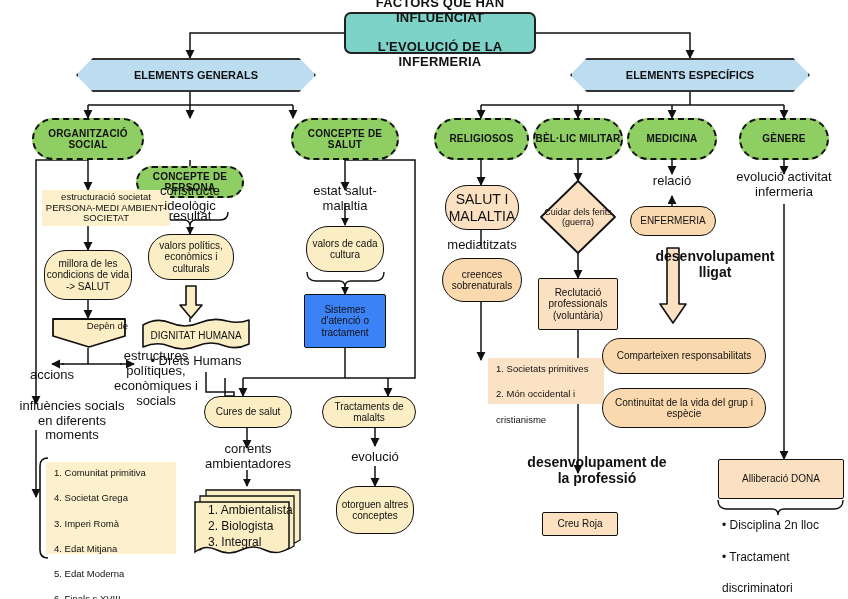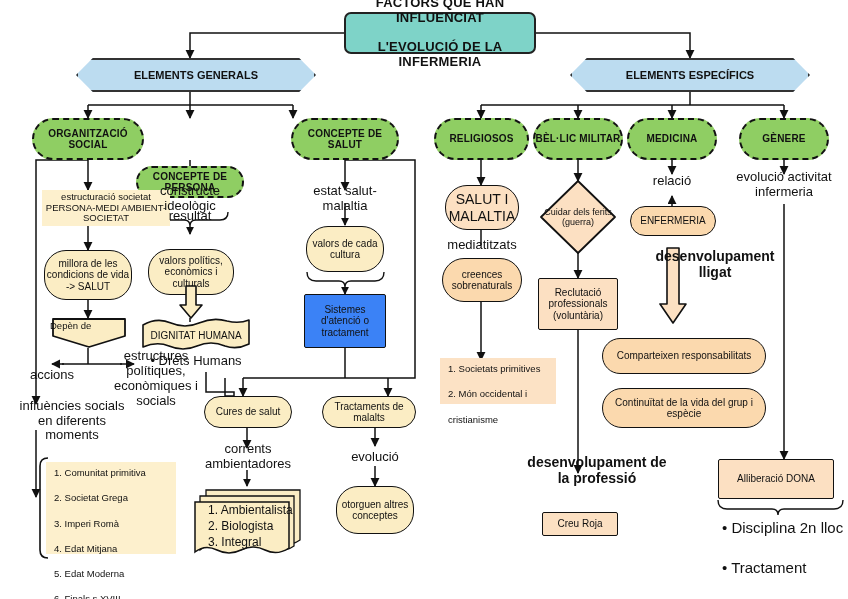--- a/index.html
+++ b/index.html
@@ -45,42 +45,42 @@
   }
   .peach-soft-round{
     background:#fce0c2;border:1.8px solid #111;border-radius:22px;
     font-size:14px;color:#111;
   }
   .peach-rect{
     background:#fce0c2;border:1.8px solid #111;border-radius:2px;
     font-size:10px;color:#111;
   }
   .peach-plain{
-    background:#fce2c5;border:none;font-size:9.5px;color:#111;
+    background:#fce2c5;border:none;font-size:9.5px;color:#111;margin-left:48px;
   }
   .plain{
     background:transparent;border:none;font-size:13px;color:#111;
   }
   .plain-bold{
     background:transparent;border:none;font-size:14px;font-weight:bold;color:#111;
   }
   .listbox{
     justify-content:flex-start;text-align:left;padding:5px 6px 5px 8px;
     align-items:flex-start;font-size:9.5px;line-height:1.33;
   }
   .bullets{
     justify-content:center;text-align:left;align-items:flex-start;
-    font-size:15px;line-height:1.32;
+    font-size:12px;line-height:1.32;
   }
   .penta-wrap{position:absolute;}
   
   .diamond-wrap{position:absolute;}
   .diamond-txt{
     position:absolute;left:0;top:0;width:100%;height:100%;
-    display:flex;align-items:center;justify-content:flex-start;text-align:center;
+    display:flex;align-items:center;justify-content:flex-end;text-align:center;
     font-size:9.5px;line-height:1.15;color:#111;
   }
   
   .banner-wrap{position:absolute;}
   .banner-txt{
     position:absolute;left:0;top:0;width:100%;height:100%;
     display:flex;align-items:center;justify-content:center;
     font-size:10px;color:#111;
   }
   
@@ -255,40 +255,40 @@
   <div class="node plain" style="left:100px;top:366px;width:112px;height:26px;">
     <span>estructures polítiques, econòmiques i socials</span>
   </div>
   <div class="node plain" style="left:12px;top:408px;width:120px;height:26px;">
     <span>influències socials en diferents moments</span>
   </div>
 
   <div class="node cream-plain listbox" style="left:46px;top:462px;width:130px;height:92px;">
     <span>
       <span>1. Comunitat primitiva</span><br>
-      <span>2. Societat Grega</span><br>
+      <span>4. Societat Grega</span><br>
       <span>3. Imperi Romà</span><br>
       <span>4. Edat Mitjana</span><br>
       <span>5. Edat Moderna</span><br>
       <span>6. Finals s.XVIII</span><br>
       <br>
       
     </span>
   </div>
   <svg style="position:absolute;left:34px;top:456px;width:16px;height:104px;" viewBox="0 0 16 104">
     <path d="M14,2 q-8,0 -8,8 L6,94 q0,8 8,8" fill="none" stroke="#111" stroke-width="1.6"></path>
   </svg>
 
   <div class="node plain" style="left:134px;top:192px;width:112px;height:14px;">
     <span>constructe ideològic</span>
   </div>
   <div class="node plain" style="left:160px;top:209px;width:60px;height:14px;">
     <span>resultat</span>
   </div>
-  <div class="node cream-round" style="left:148px;top:234px;width:86px;height:46px;margin-top:15px;">
+  <div class="node cream-round" style="left:148px;top:234px;width:86px;height:46px;">
     <span>valors polítics, econòmics i culturals</span>
   </div>
 
   <div class="fatarrow-wrap" style="left:178px;top:284px;width:26px;height:36px;">
     <svg width="26" height="36" viewBox="0 0 26 36">
       <path d="M8,2 L18,2 L18,21 L24,21 L13,34 L2,21 L8,21 Z" fill="#fbedc4" stroke="#111" stroke-width="1.6" stroke-linejoin="round"></path>
     </svg>
   </div>
 
   <div class="banner-wrap" style="left:140px;top:318px;width:112px;height:34px;">
@@ -397,21 +397,21 @@
   <div class="node peach-round" style="left:602px;top:388px;width:164px;height:40px;">
     <span>Continuïtat de la vida del grup i espècie</span>
   </div>
 
   <div class="node plain" style="left:726px;top:172px;width:116px;height:26px;">
     <span>evolució activitat infermeria</span>
   </div>
   <div class="node plain-bold" style="left:654px;top:258px;width:122px;height:12px;">
     <span>desenvolupament lligat</span>
   </div>
-  <div class="node peach-rect" style="left:718px;top:459px;width:116px;height:40px;">
+  <div class="node peach-rect" style="left:718px;top:459px;width:126px;height:40px;">
     <span>Alliberació DONA</span>
   </div>
   <div class="node plain bullets" style="left:722px;top:518px;width:122px;height:42px;">
     <span>
       <span>• Disciplina 2n lloc</span><br>
       <span>• Tractament</span><br>
       <span>   discriminatori</span>
     </span>
   </div>
 

